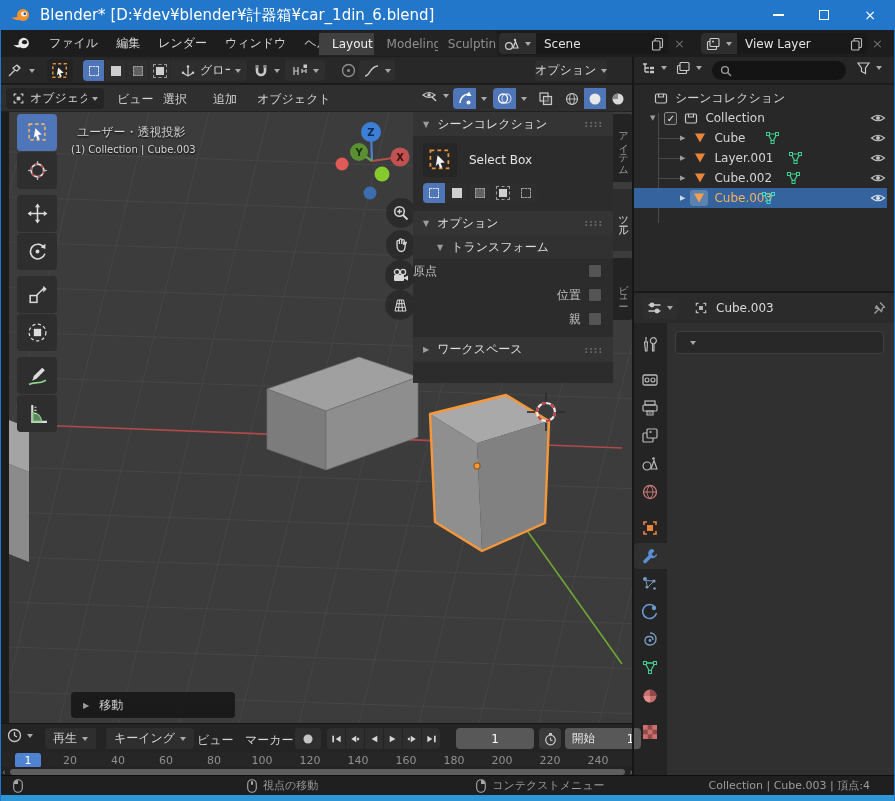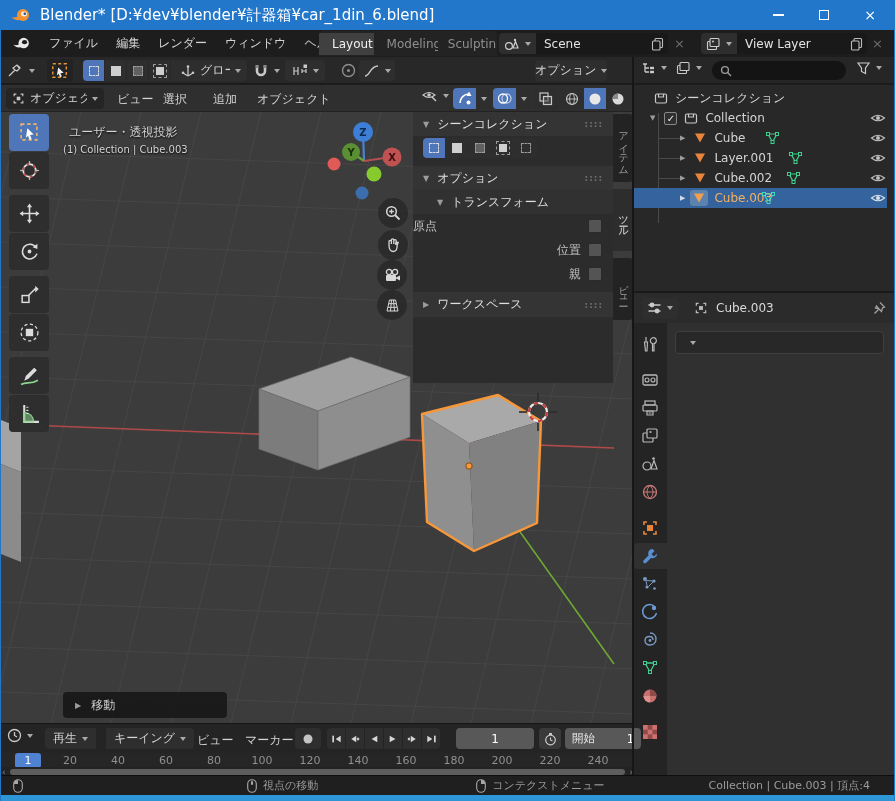--- a/index.html
+++ b/index.html
@@ -285,21 +285,21 @@
       <div class="btn" style="width:22px;height:21px;border-radius:0 4px 4px 0;margin-left:1px">
           <svg width="14" height="14" viewBox="0 0 14 14">
             <circle cx="7" cy="7" r="5.5" fill="#8f8f8f"></circle>
             <circle cx="5.3" cy="5.3" r="2.6" fill="#d9d9d9"></circle>
           </svg>
         </div>
       <span class="chv"></span>
     </div>
   </div>
 
-  <div class="abs" style="left:0;top:112px;width:739px;height:611px;background:#3c3c3c;overflow:hidden">
+  <div class="abs" style="left:8px;top:112px;width:739px;height:611px;background:#3c3c3c;overflow:hidden">
     <svg width="633" height="611" viewBox="0 0 633 611">
 
       <g stroke="#464646" stroke-width="1">
         <line x1="0" y1="40" x2="633" y2="62"></line>
           <line x1="0" y1="85" x2="633" y2="107"></line>
         <line x1="0" y1="130" x2="633" y2="152"></line>
           <line x1="0" y1="175" x2="633" y2="197"></line>
         <line x1="0" y1="220" x2="633" y2="242"></line>
           <line x1="0" y1="265" x2="633" y2="287"></line>
         <line x1="0" y1="355" x2="633" y2="377"></line>
@@ -464,20 +464,29 @@
       <span class="t12 nw" style="margin-left:10px;color:#cfcfcf">移動</span>
     </div>
   </div>
 
   <div class="abs" style="left:412px;top:112px;width:200px;height:271px;background:rgba(43,43,43,.97)">
     <div class="panelhead" style="height:24px;padding:0 10px">
       <span class="tri">▼</span>
       <span style="margin-left:8px">シーンコレクション</span>
       <span class="grip" style="margin-left:auto">::::</span>
     </div>
+    <div class="f" style="padding:7px 10px 4px">
+      <div class="btn" style="width:34px;height:34px;background:#262626">
+        <svg width="24" height="24" viewBox="0 0 20 20">
+            <rect x="2" y="2" width="15" height="15" fill="none" stroke="#e8943a" stroke-width="1.5" stroke-dasharray="3.2 2.6"></rect>
+            <path d="M8 6 L14 12 L10.5 12.4 L12 16 L10 16.8 L8.6 13 L6.5 15Z" fill="#f2f2f2"></path>
+          </svg>
+      </div>
+      <span class="t12 nw" style="margin-left:12px;color:#e6e6e6">Select Box</span>
+    </div>
     <div class="f" style="padding:2px 10px 8px">
       <div class="btn" style="width:22px;height:20px;border-radius:4px 0 0 4px;background:#4f76b8">
           <span class="selsq"></span>
         </div>
       <div class="btn" style="width:22px;height:20px;border-radius:0;margin-left:1px">
           <span class="selsq fill"></span>
         </div>
       <div class="btn" style="width:22px;height:20px;border-radius:0;margin-left:1px">
           <span class="selsq" style="border-color:#9a9a9a;background:#c9c9c955"></span>
         </div>

